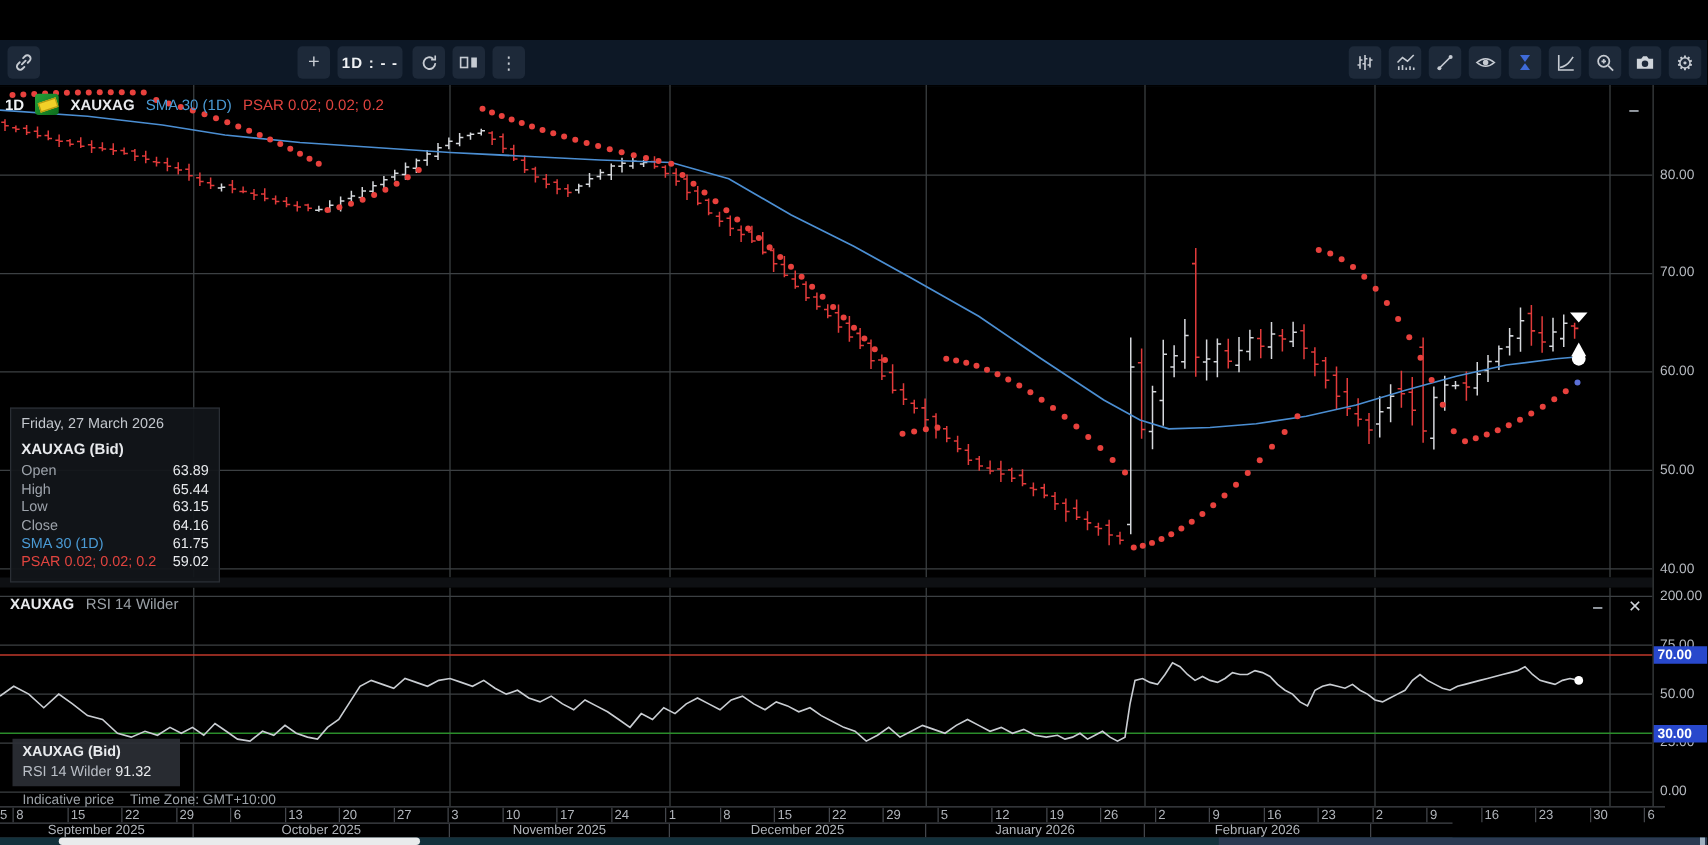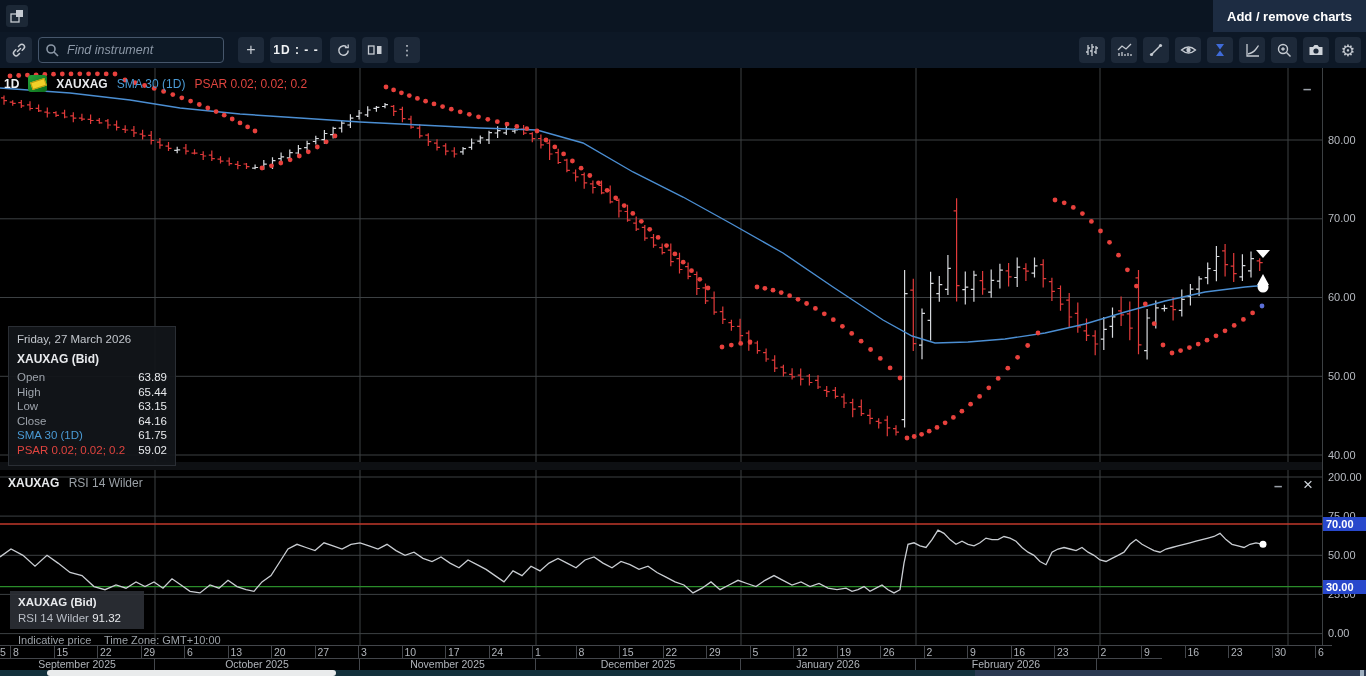--- a/index.html
+++ b/index.html
@@ -57,50 +57,30 @@
   .sthumb{position:absolute;top:0;height:6px;background:#e9ebec;border-radius:3px;}
   .snavy{position:absolute;top:0;height:6px;background:#2b3a52;}
   .ssliver{position:absolute;top:0;height:6px;width:4px;background:#9fb0c0;}
   svg{display:block;}
 </style>
 </head>
 <body>
 
 <div id="app">
 
-  <div class="topbar">
-    <div class="popout-btn">
-      <span>
-        <svg width="14" height="14" viewBox="0 0 14 14">
-            <rect x="1" y="5" width="8" height="8" fill="none" stroke="#c6cbd2" stroke-width="1.3"></rect>
-            <rect x="6" y="1" width="7" height="7" fill="#c6cbd2"></rect>
-          </svg>
-      </span>
-    </div>
-    <div class="addremove">Add / remove charts</div>
-  </div>
 
   <div class="toolbar">
     <div class="tbtn" style="left:6px;width:26px;">
       <span>
         <svg width="16" height="16" viewBox="0 0 16 16" fill="none" stroke="#c6cbd2" stroke-width="1.5" stroke-linecap="round">
             <path d="M6.5 9.5 L9.5 6.5"></path>
             <path d="M7.5 4.5 l1.5-1.5 a2.6 2.6 0 0 1 3.7 3.7 L11.2 8.2"></path>
             <path d="M8.5 11.5 L7 13 a2.6 2.6 0 0 1 -3.7 -3.7 l1.5-1.5"></path>
           </svg>
       </span>
-    </div>
-    <div class="search">
-      <span>
-        <svg width="14" height="14" viewBox="0 0 14 14" fill="none" stroke="#8b97a6" stroke-width="1.6">
-            <circle cx="6" cy="6" r="4"></circle>
-            <path d="M9 9 L13 13"></path>
-          </svg>
-      </span>
-      <input value="" placeholder="Find instrument" style="">
     </div>
     <div class="tbtn" style="left:238px;width:26px;font-size:16px;">+</div>
     <div class="tbtn tf" style="left:270px;width:52px;">1D : - -</div>
     <div class="tbtn" style="left:330px;width:26px;">
       <span>
         <svg width="15" height="15" viewBox="0 0 16 16" fill="none" stroke="#c6cbd2" stroke-width="1.6">
             <path d="M13 8 a5 5 0 1 1 -1.8 -3.8"></path>
             <path d="M13 1.5 V5 H9.5" stroke-width="1.4"></path>
           </svg>
       </span>

